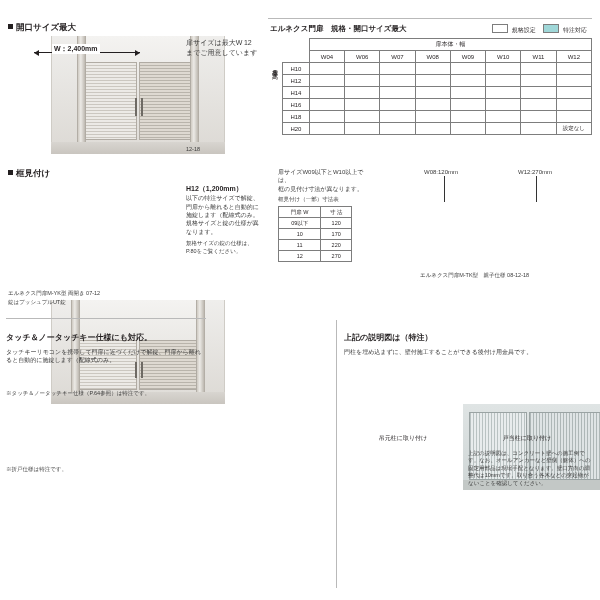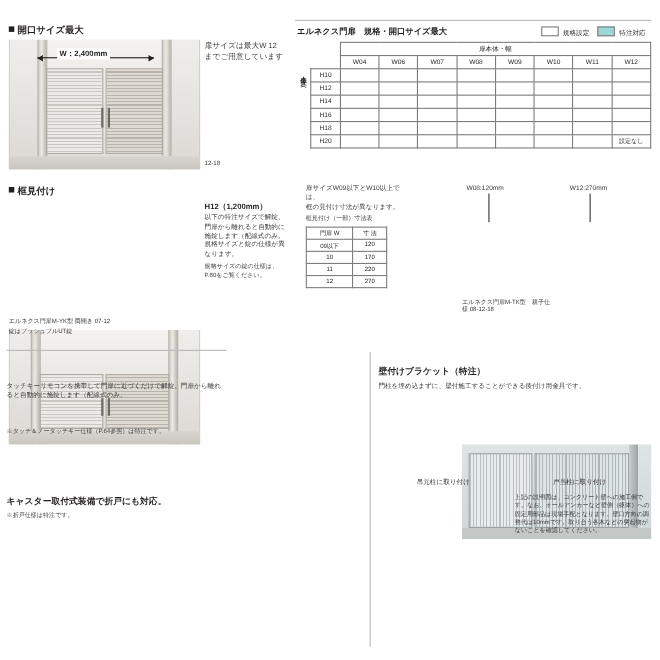--- a/index.html
+++ b/index.html
@@ -13,20 +13,21 @@
     font-family: "Liberation Sans", sans-serif;
     font-size: 7px;
     color: #231f20;
     position: relative;
     overflow: hidden;
   }
   .page {
     position: relative;
     width: 504px;
     height: 600px;
+    padding-left: 43px;
   }
   .abs { position: absolute; }
 
   
   .sec-title {
     font-size: 8.5px;
     font-weight: bold;
     color: #231f20;
     white-space: nowrap;
   }
@@ -398,29 +399,29 @@
   </div>
 
   <div class="abs leadv" style="left:444px; top:176px; height:26px;"></div>
   <div class="abs leadv" style="left:536px; top:176px; height:26px;"></div>
   <div class="abs mini-txt" style="left:424px; top:168px; font-size:6px;">W08:120mm</div>
   <div class="abs mini-txt" style="left:518px; top:168px; font-size:6px;">W12:270mm</div>
   <div class="abs mini-txt" style="left:420px; top:272px;">エルネクス門扉M-TK型　親子仕様 08-12-18</div>
 
   <div class="abs rule-h" style="left:6px; top:318px; width:200px;"></div>
 
+  <div class="abs sec-title" style="left:6px; top:332px; font-size:8px;">タッチ＆ノータッチキー仕様にも対応。</div>
   <div class="abs tiny-txt" style="left:6px; top:348px; width:196px;">タッチキーリモコンを携帯して門扉に近づくだけで解錠、門扉から離れると自動的に施錠します（配線式のみ。</div>
   <div class="abs mini-txt" style="left:6px; top:390px; width:196px;">※タッチ＆ノータッチキー仕様（P.64参照）は特注です。</div>
 
-  <div class="abs sec-title" style="left:6px; top:450px; font-size:8px;">キャスター取付式装備で折戸にも対応。</div>
   <div class="abs mini-txt" style="left:6px; top:466px;">※折戸仕様は特注です。</div>
 
   <div class="abs rule-v" style="left:336px; top:320px; height:268px;"></div>
 
-  <div class="abs sec-title" style="left:344px; top:332px; font-size:8px;">壁付けブラケット（特注）</div>
+  <div class="abs sec-title" style="left:344px; top:332px; font-size:8px;">上記の説明図は（特注）</div>
   <div class="abs tiny-txt" style="left:344px; top:348px; width:244px;">門柱を埋め込まずに、壁付施工することができる後付け用金具です。</div>
 
   <div class="abs cap" style="left:344px; top:434px; width:118px;">吊元柱に取り付け</div>
   <div class="abs cap" style="left:468px; top:434px; width:118px;">戸当柱に取り付け</div>
 
   <div class="abs mini-txt" style="left:468px; top:450px; width:124px;">上記の説明図は、コンクリート壁への施工例です。なお、オールアンカーなど壁側（躯体）への固定用部品は現場手配となります。壁口方向の調整代は10mmです。取り合う各木などの突起物がないことを確認してください。</div>
 
   <div class="footer-bar"></div>
 </div>
 

